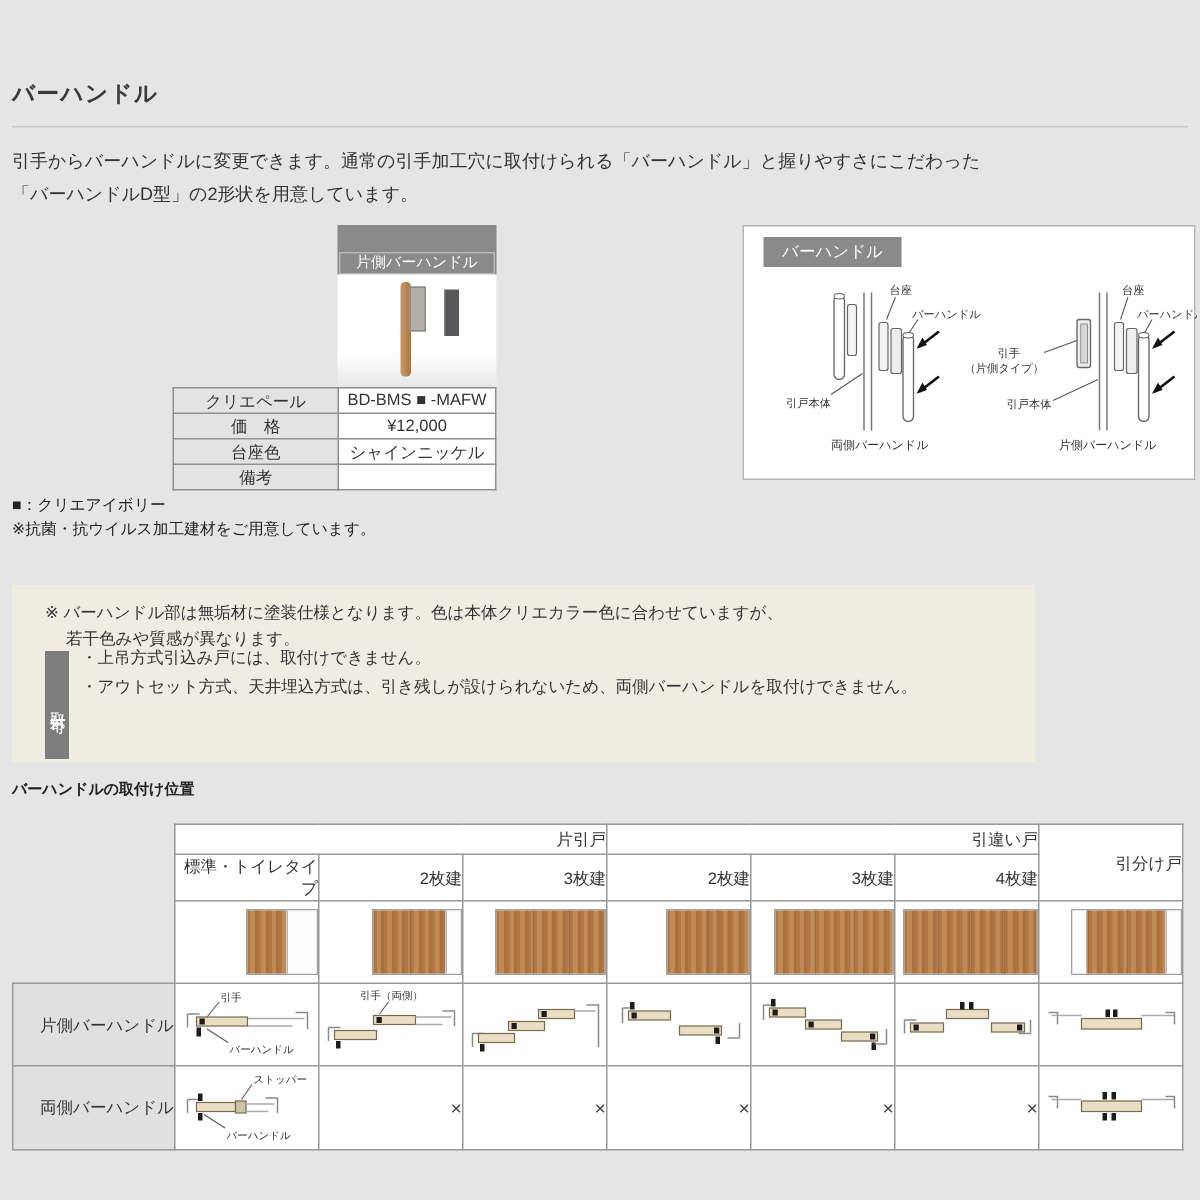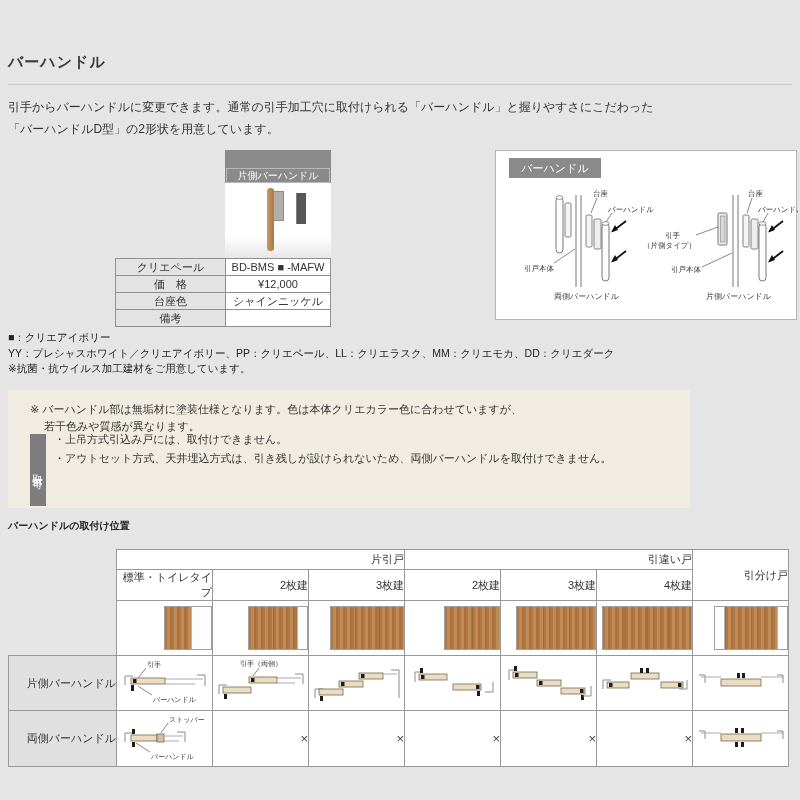--- a/index.html
+++ b/index.html
@@ -169,21 +169,20 @@
       <text x="184" y="87" text-anchor="end">引手</text>
       <text x="200" y="97" text-anchor="end">（片側タイプ）</text>
       <line x1="206" y1="116" x2="236" y2="102" stroke="#555" stroke-width="0.7"></line>
       <text x="205" y="121" text-anchor="end">引戸本体</text>
       <text x="210" y="148" class="cap">片側バーハンドル</text>
     </svg>
   </div>
 
   <div class="abs color-notes">
     <div>■：クリエアイボリー</div>
-    <div>YY：プレシャスホワイト／クリエアイボリー、PP：クリエペール、LL：クリエラスク、MM：クリエモカ、DD：クリエダーク</div>
     <div>※抗菌・抗ウイルス加工建材をご用意しています。</div>
   </div>
 
   <div class="abs caution-box">
     <div class="cb-note">
       <div>※ バーハンドル部は無垢材に塗装仕様となります。色は本体クリエカラー色に合わせていますが、</div>
       <div class="ind">若干色みや質感が異なります。</div>
     </div>
     <div class="cb-vlabel">取付不可</div>
     <div class="cb-items">

